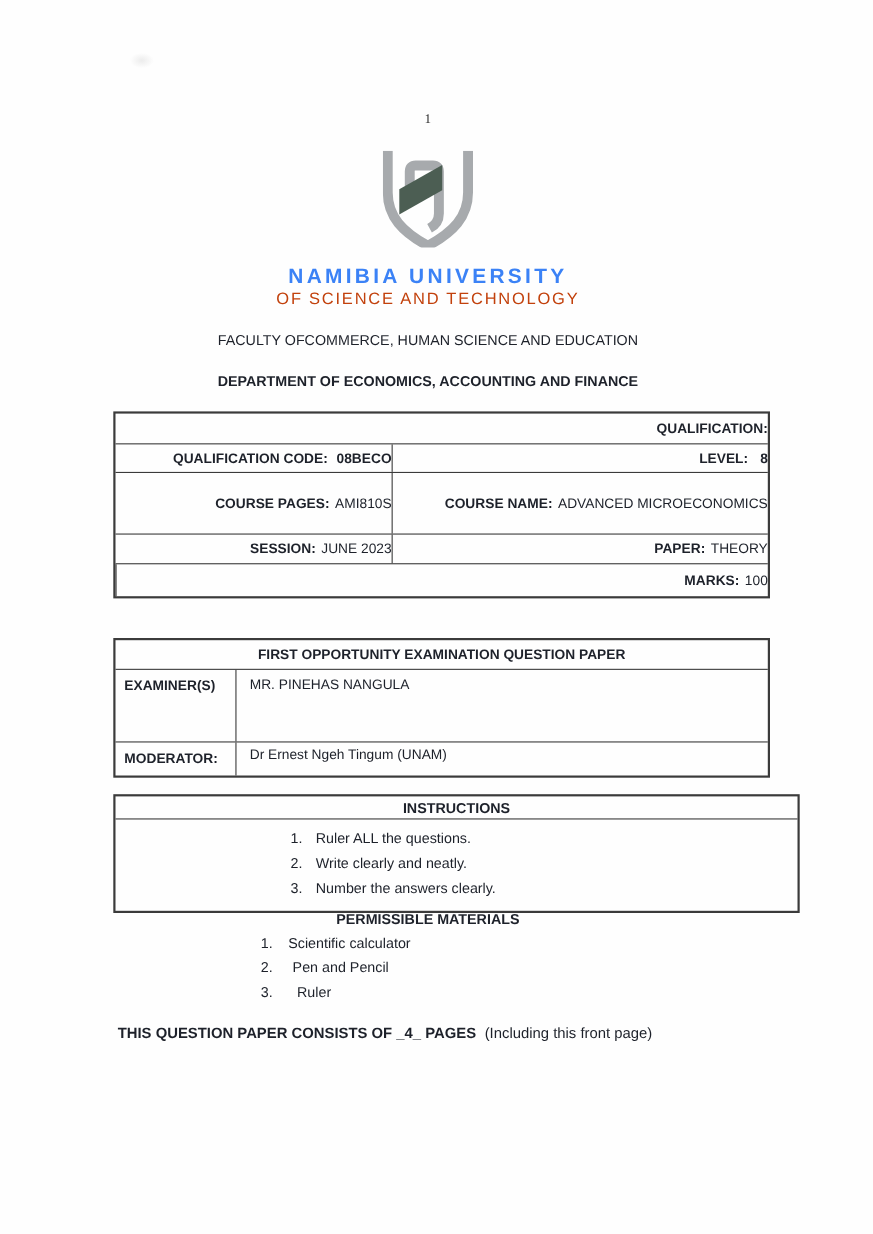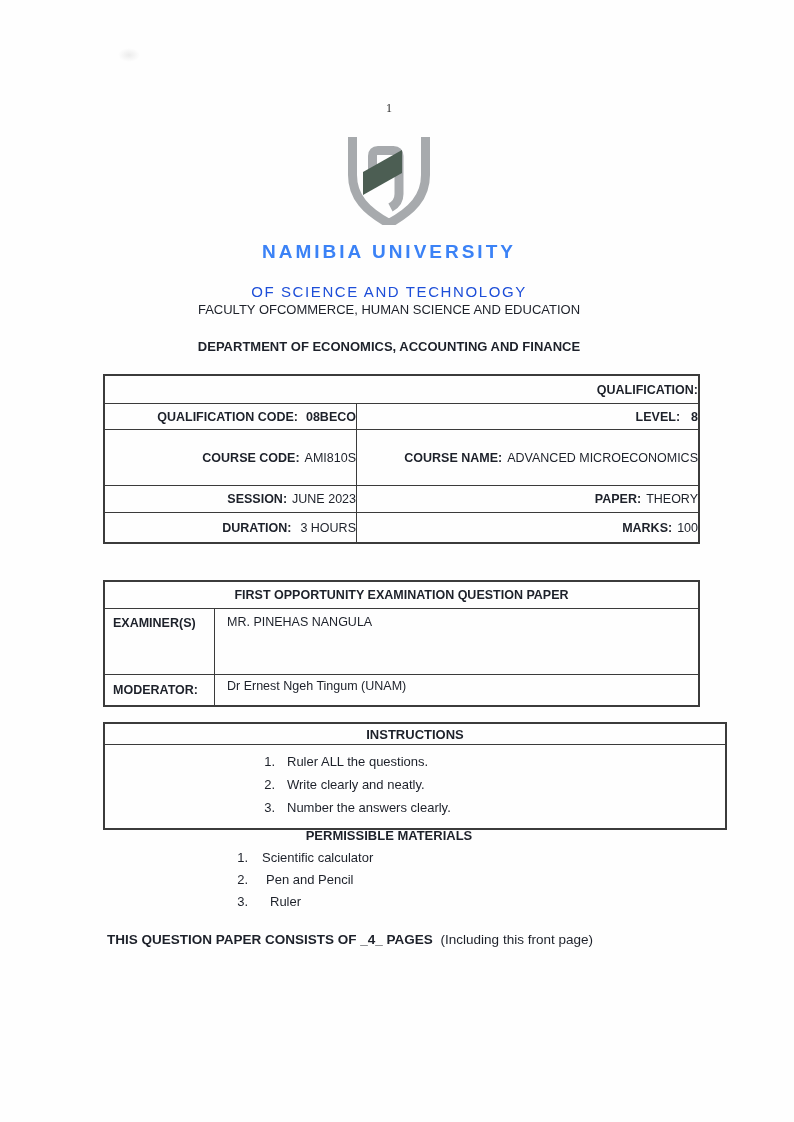--- a/index.html
+++ b/index.html
@@ -26,22 +26,21 @@
   .logo-wrap{left:348px;top:137px;width:82px;height:88px;}
 
   .wordmark1{
     top:241px;
     font-size:19px;font-weight:bold;letter-spacing:3px;
     color:#3b82f6;
   }
   .wordmark2{
     top:263px;
     font-size:15px;font-weight:normal;letter-spacing:1.6px;
-    color:#1d4ed8;
-    margin-top:20px;
+    color:#c2410c;
   }
 
   .faculty-line{top:302px;font-size:13px;font-weight:normal;}
   .department-line{top:339px;font-size:13px;font-weight:bold;}
 
   
   .course-table{
     left:103px;top:374px;width:597px;
     border:2px solid #3b3b3b;
     box-sizing:border-box;
@@ -149,43 +148,39 @@
         <span class="lbl">QUALIFICATION CODE:</span>
         <span class="val bold" style="margin-left:8px;">08BECO</span>
       </div>
       <div class="cell right-col">
         <span class="lbl">LEVEL:</span>
         <span class="val bold" style="margin-left:11px;">8</span>
       </div>
     </div>
     <div class="ct-row h56">
       <div class="cell left-col">
-        <span class="lbl">COURSE CODE:</span>
+        <span class="lbl">COURSE PAGES:</span>
         <span class="val">AMI810S</span>
       </div>
       <div class="cell right-col">
         <span class="lbl">COURSE NAME:</span>
         <span class="val">ADVANCED MICROECONOMICS</span>
       </div>
     </div>
     <div class="ct-row h28">
       <div class="cell left-col">
         <span class="lbl">SESSION:</span>
         <span class="val">JUNE 2023</span>
       </div>
       <div class="cell right-col">
         <span class="lbl">PAPER:</span>
         <span class="val">THEORY</span>
       </div>
     </div>
     <div class="ct-row h30">
-      <div class="cell left-col">
-        <span class="lbl">DURATION:</span>
-        <span class="val" style="margin-left:9px;">3 HOURS</span>
-      </div>
       <div class="cell right-col" style="padding-left:14px;">
         <span class="lbl">MARKS:</span>
         <span class="val">100</span>
       </div>
     </div>
   </div>
 
   <div class="abs exam-table">
     <div class="et-title">FIRST OPPORTUNITY EXAMINATION QUESTION PAPER</div>
     <div class="et-row et-examiner">

